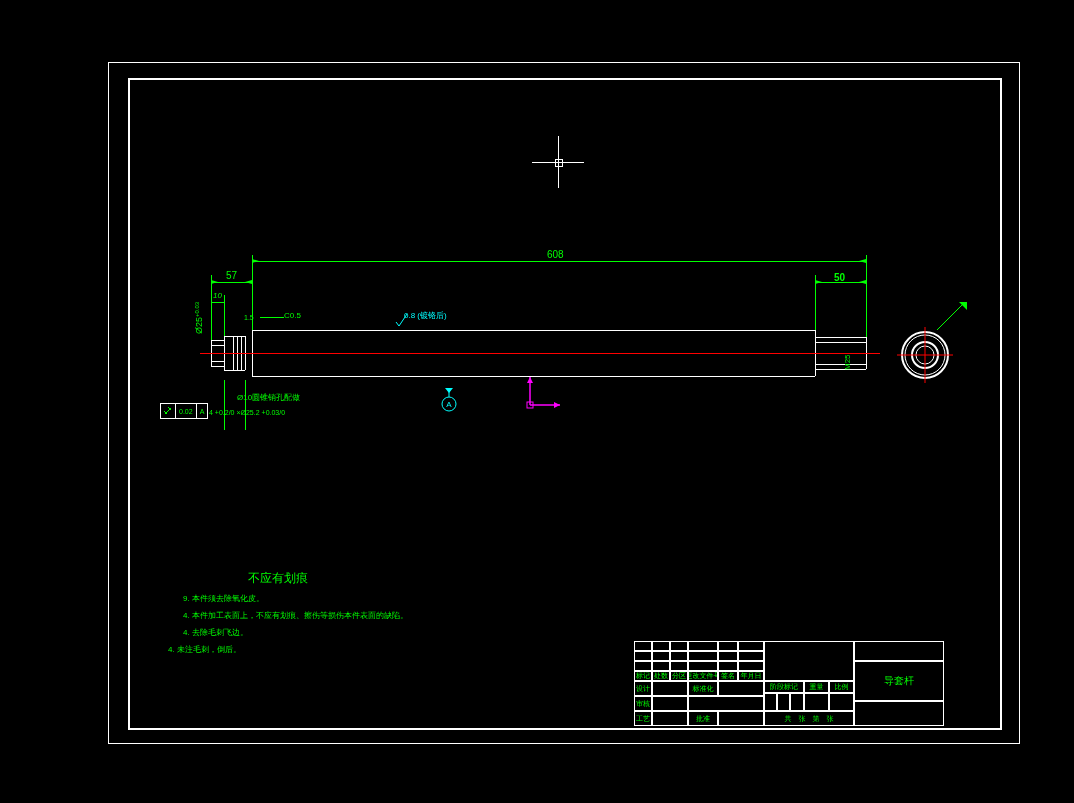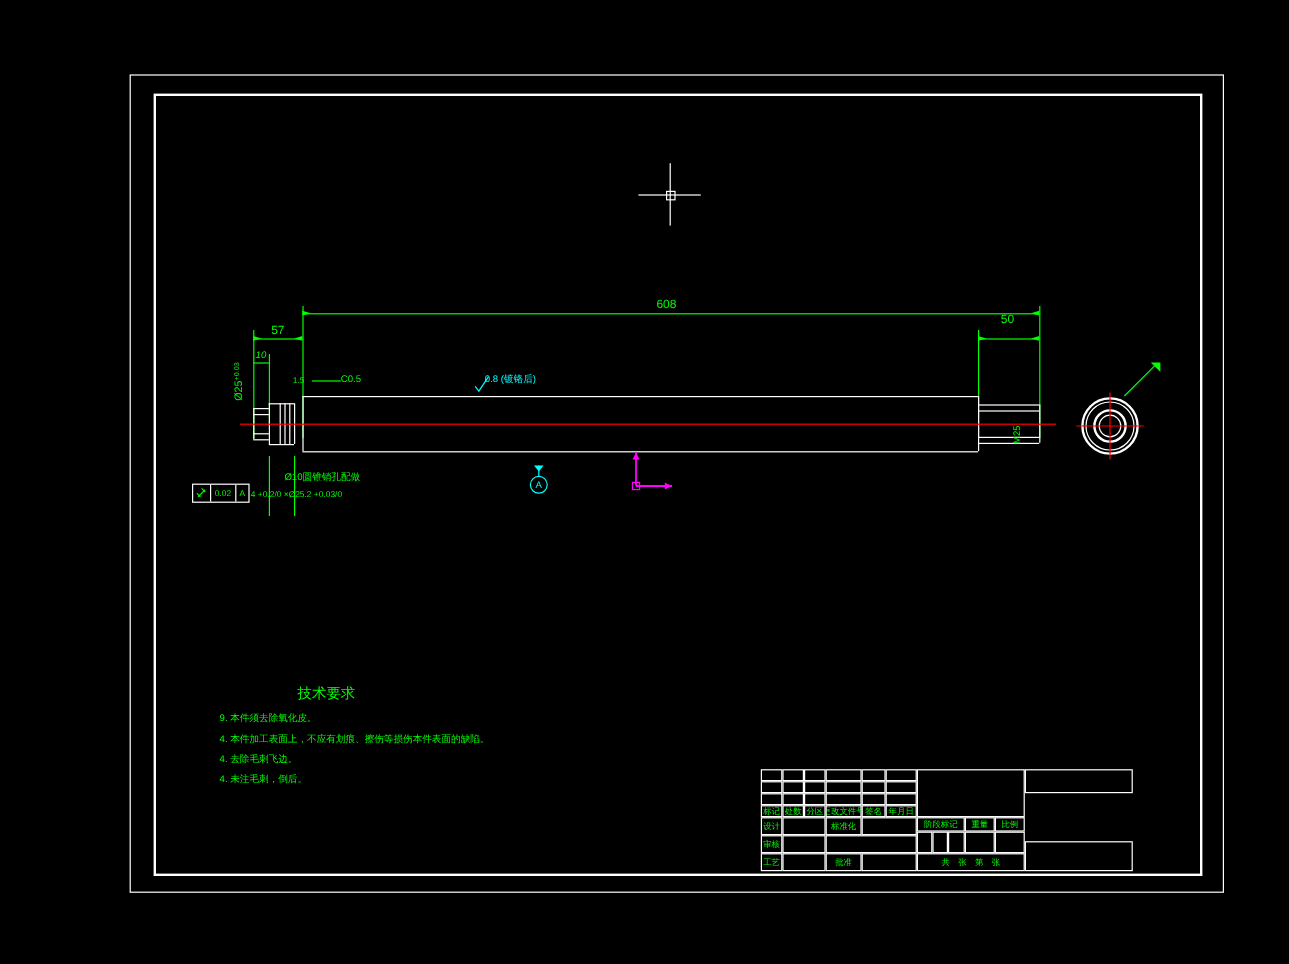--- a/index.html
+++ b/index.html
@@ -120,21 +120,21 @@
   <div class="dim-line-v" style="left:211px; top:275px; height:90px;"></div>
   <div class="dim-line" style="left:211px; top:282px; width:41px;"></div>
   <div class="arrow-r" style="left:211px; top:280px;"></div>
   <div class="arrow-l" style="left:245px; top:280px;"></div>
   <div class="abs green txt-m" style="left:226px; top:270px;">57</div>
 
   <div class="dim-line-v" style="left:815px; top:275px; height:90px;"></div>
   <div class="dim-line" style="left:815px; top:282px; width:51px;"></div>
   <div class="arrow-r" style="left:815px; top:280px;"></div>
   <div class="arrow-l" style="left:859px; top:280px;"></div>
-  <div class="abs green txt-m" style="left:834px; top:261px;">50</div>
+  <div class="abs green txt-m" style="left:834px; top:272px;font-weight:bold;">50</div>
 
   <div class="dim-line-v" style="left:224px; top:295px; height:60px;"></div>
   <div class="dim-line" style="left:211px; top:302px; width:13px;"></div>
   <div class="abs green txt-s" style="left:213px; top:291px;font-style:italic;">10</div>
 
   <div class="abs green txt-xs" style="left:244px; top:314px;">1.5</div>
 
   <div class="abs green" style="left:194px; top:334px; font-size:9px; transform: rotate(-90deg); transform-origin: left top; white-space:nowrap;">
     <span>Ø25</span><span style="font-size:6px; position:relative; top:-3px;">+0.03</span>
   </div>
@@ -215,25 +215,25 @@
   </svg>
 
   <svg class="abs" style="left:525px; top:375px;" width="40" height="40">
     <line x1="5" y1="30" x2="35" y2="30" stroke="#ff00ff" stroke-width="1.5"></line>
     <path d="M35 30 L29 27 L29 33 Z" fill="#ff00ff"></path>
     <line x1="5" y1="30" x2="5" y2="2" stroke="#ff00ff" stroke-width="1.5"></line>
     <path d="M5 2 L2 8 L8 8 Z" fill="#ff00ff"></path>
     <rect x="2" y="27" width="6" height="6" fill="none" stroke="#ff00ff" stroke-width="1"></rect>
   </svg>
 
-  <div class="abs green txt-l" style="left:248px; top:570px;">技术要求</div>
+  <div class="abs green txt-l" style="left:248px; top:570px;">不应有划痕</div>
   <div class="abs green txt-s" style="left:183px; top:593px;">9. 本件须去除氧化皮。</div>
   <div class="abs green txt-s" style="left:183px; top:610px;">4. 本件加工表面上，不应有划痕、擦伤等损伤本件表面的缺陷。</div>
   <div class="abs green txt-s" style="left:183px; top:627px;">4. 去除毛刺飞边。</div>
-  <div class="abs green txt-s" style="left:183px; top:644px;">4. 未注毛刺，倒后。</div>
+  <div class="abs green txt-s" style="left:168px; top:644px;">4. 未注毛刺，倒后。</div>
 
   <div class="title-block">
 
     <div class="tb-cell" style="left:0; top:0; width:18px; height:10px;"></div>
     <div class="tb-cell" style="left:18px; top:0; width:18px; height:10px;"></div>
     <div class="tb-cell" style="left:36px; top:0; width:18px; height:10px;"></div>
     <div class="tb-cell" style="left:54px; top:0; width:30px; height:10px;"></div>
     <div class="tb-cell" style="left:84px; top:0; width:20px; height:10px;"></div>
     <div class="tb-cell" style="left:104px; top:0; width:26px; height:10px;"></div>
 
@@ -277,16 +277,17 @@
     <div class="tb-cell" style="left:195px; top:40px; width:25px; height:12px;">比例</div>
     <div class="tb-cell" style="left:130px; top:52px; width:13px; height:18px;"></div>
     <div class="tb-cell" style="left:143px; top:52px; width:13px; height:18px;"></div>
     <div class="tb-cell" style="left:156px; top:52px; width:14px; height:18px;"></div>
     <div class="tb-cell" style="left:170px; top:52px; width:25px; height:18px;"></div>
     <div class="tb-cell" style="left:195px; top:52px; width:25px; height:18px;"></div>
     <div class="tb-cell" style="left:130px; top:70px; width:90px; height:15px;">共　张　第　张</div>
 
     <div class="tb-cell" style="left:130px; top:0; width:90px; height:40px;"></div>
     <div class="tb-cell" style="left:220px; top:0; width:90px; height:20px;"></div>
+    <div class="tb-cell" style="left:220px; top:20px; width:90px; height:40px; font-size:10px;">导套杆</div>
     <div class="tb-cell" style="left:220px; top:60px; width:90px; height:25px;"></div>
   </div>
 
 </div>
 
 </body></html>

